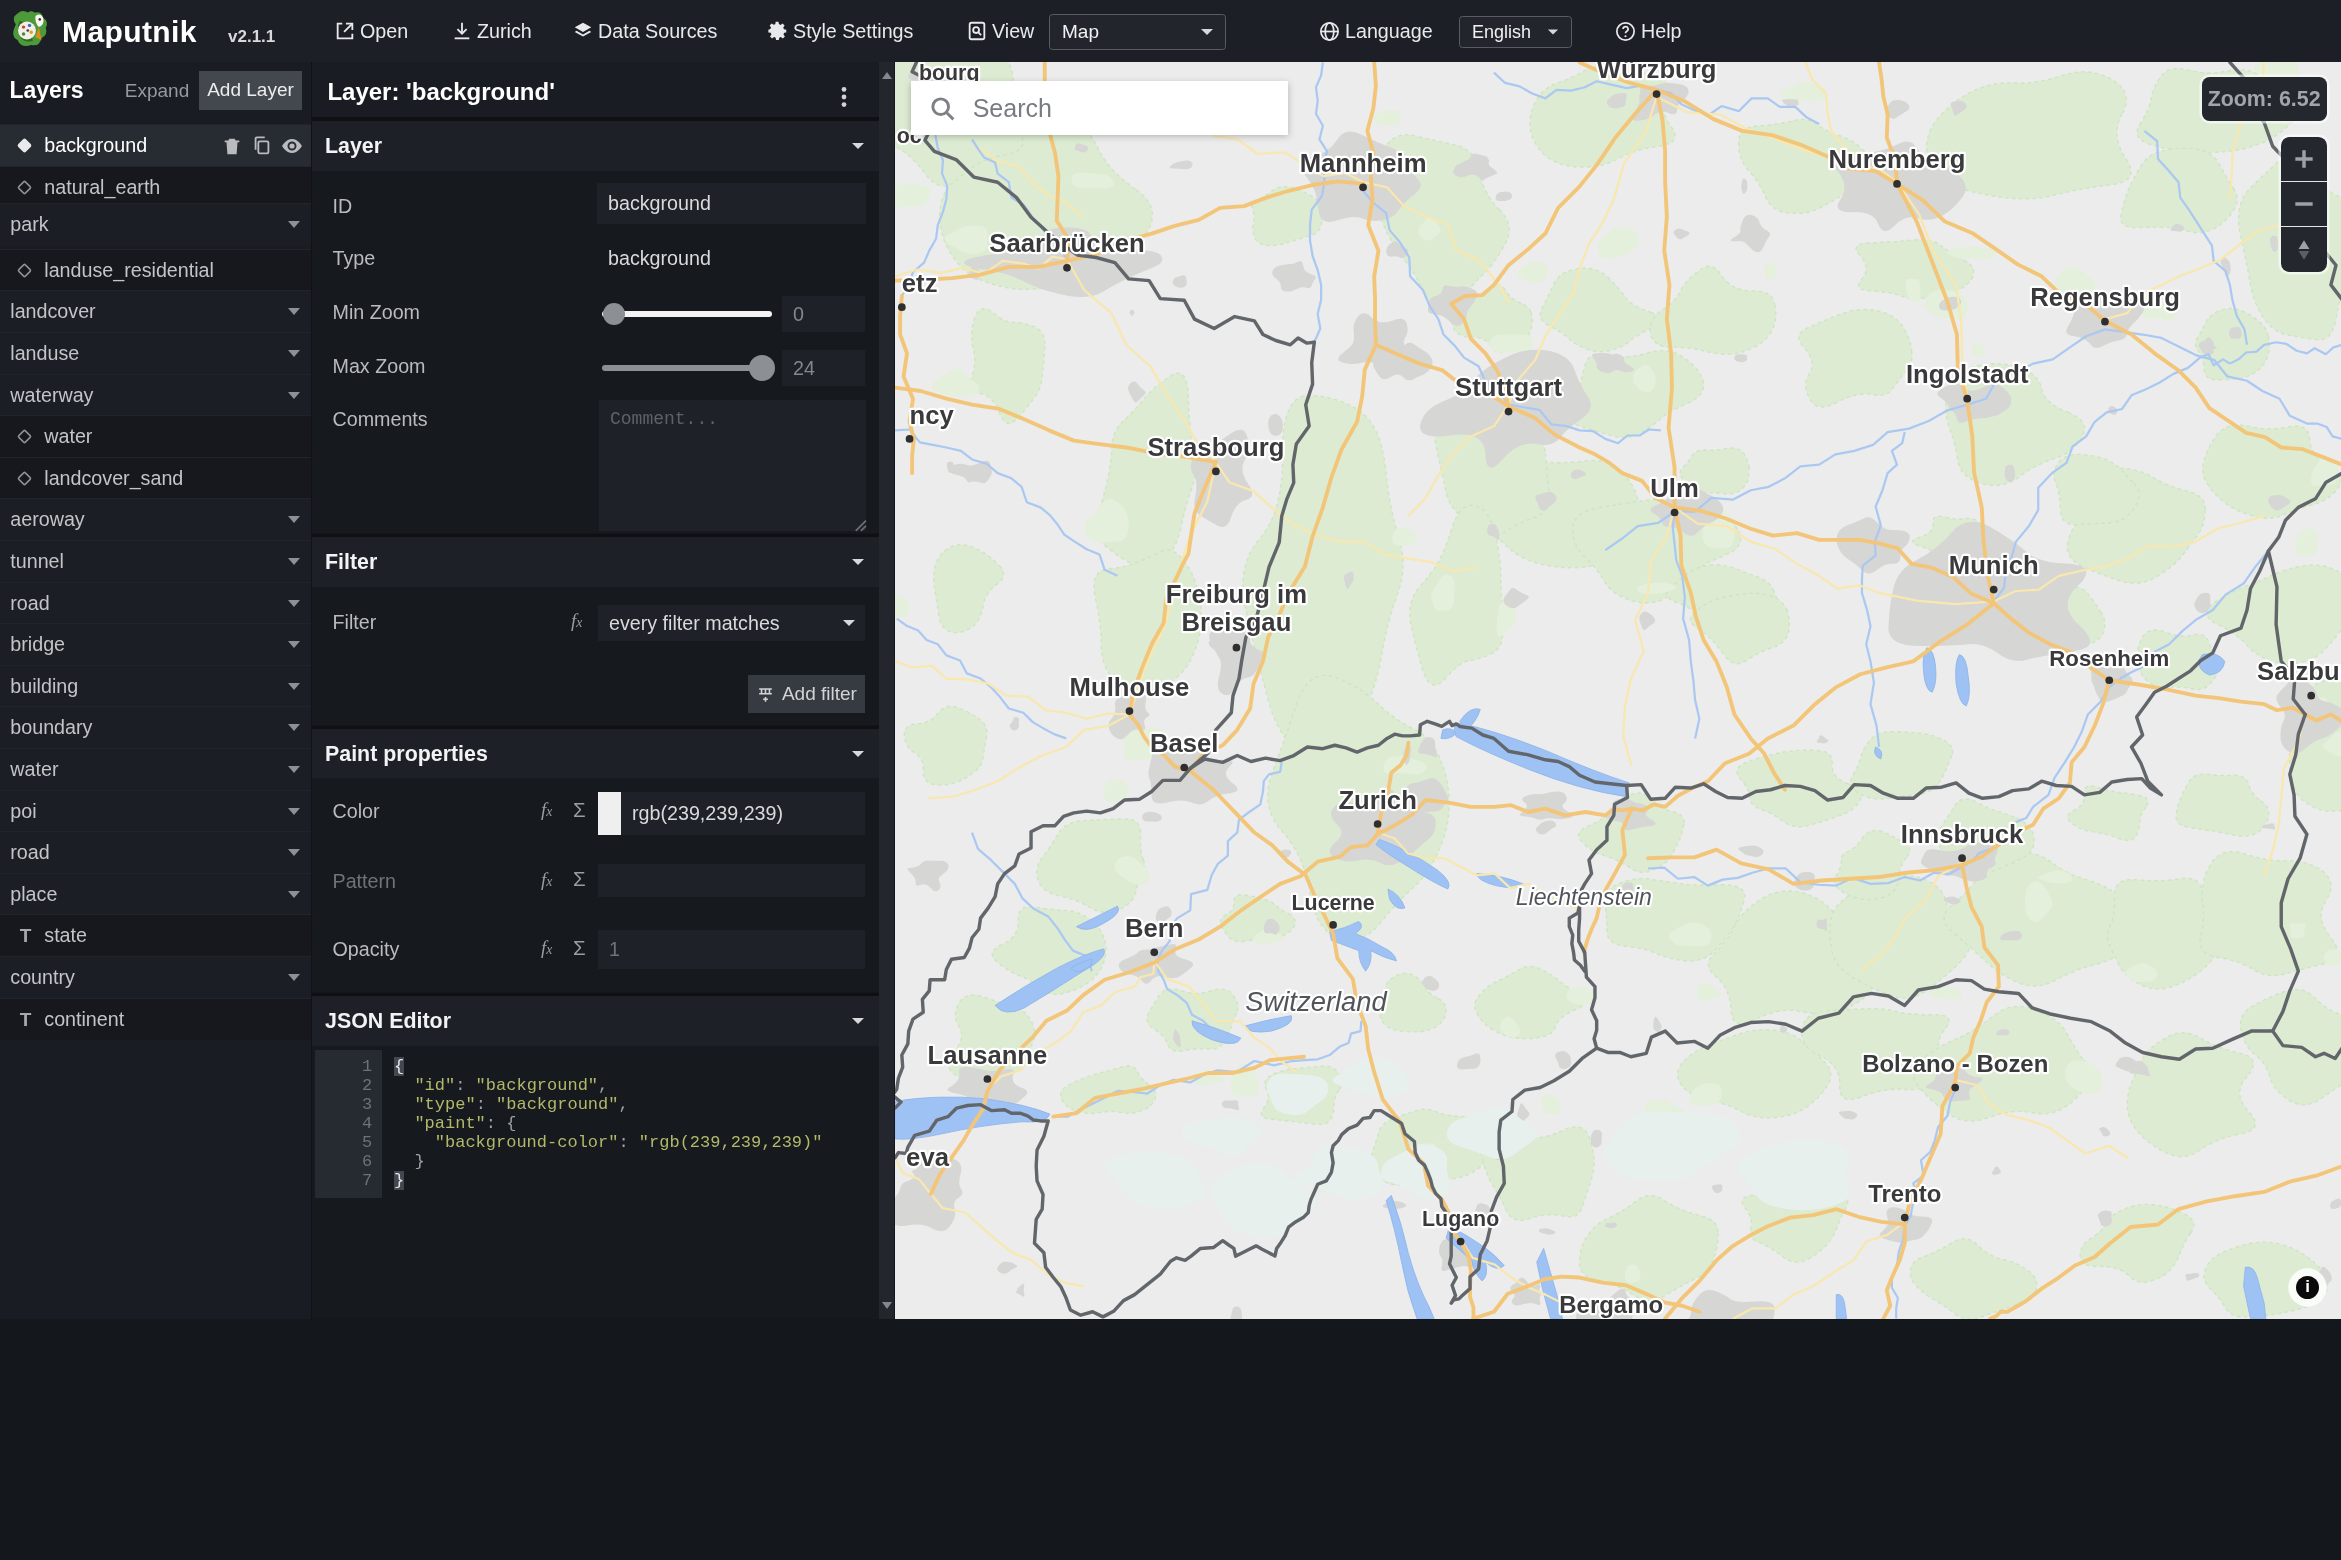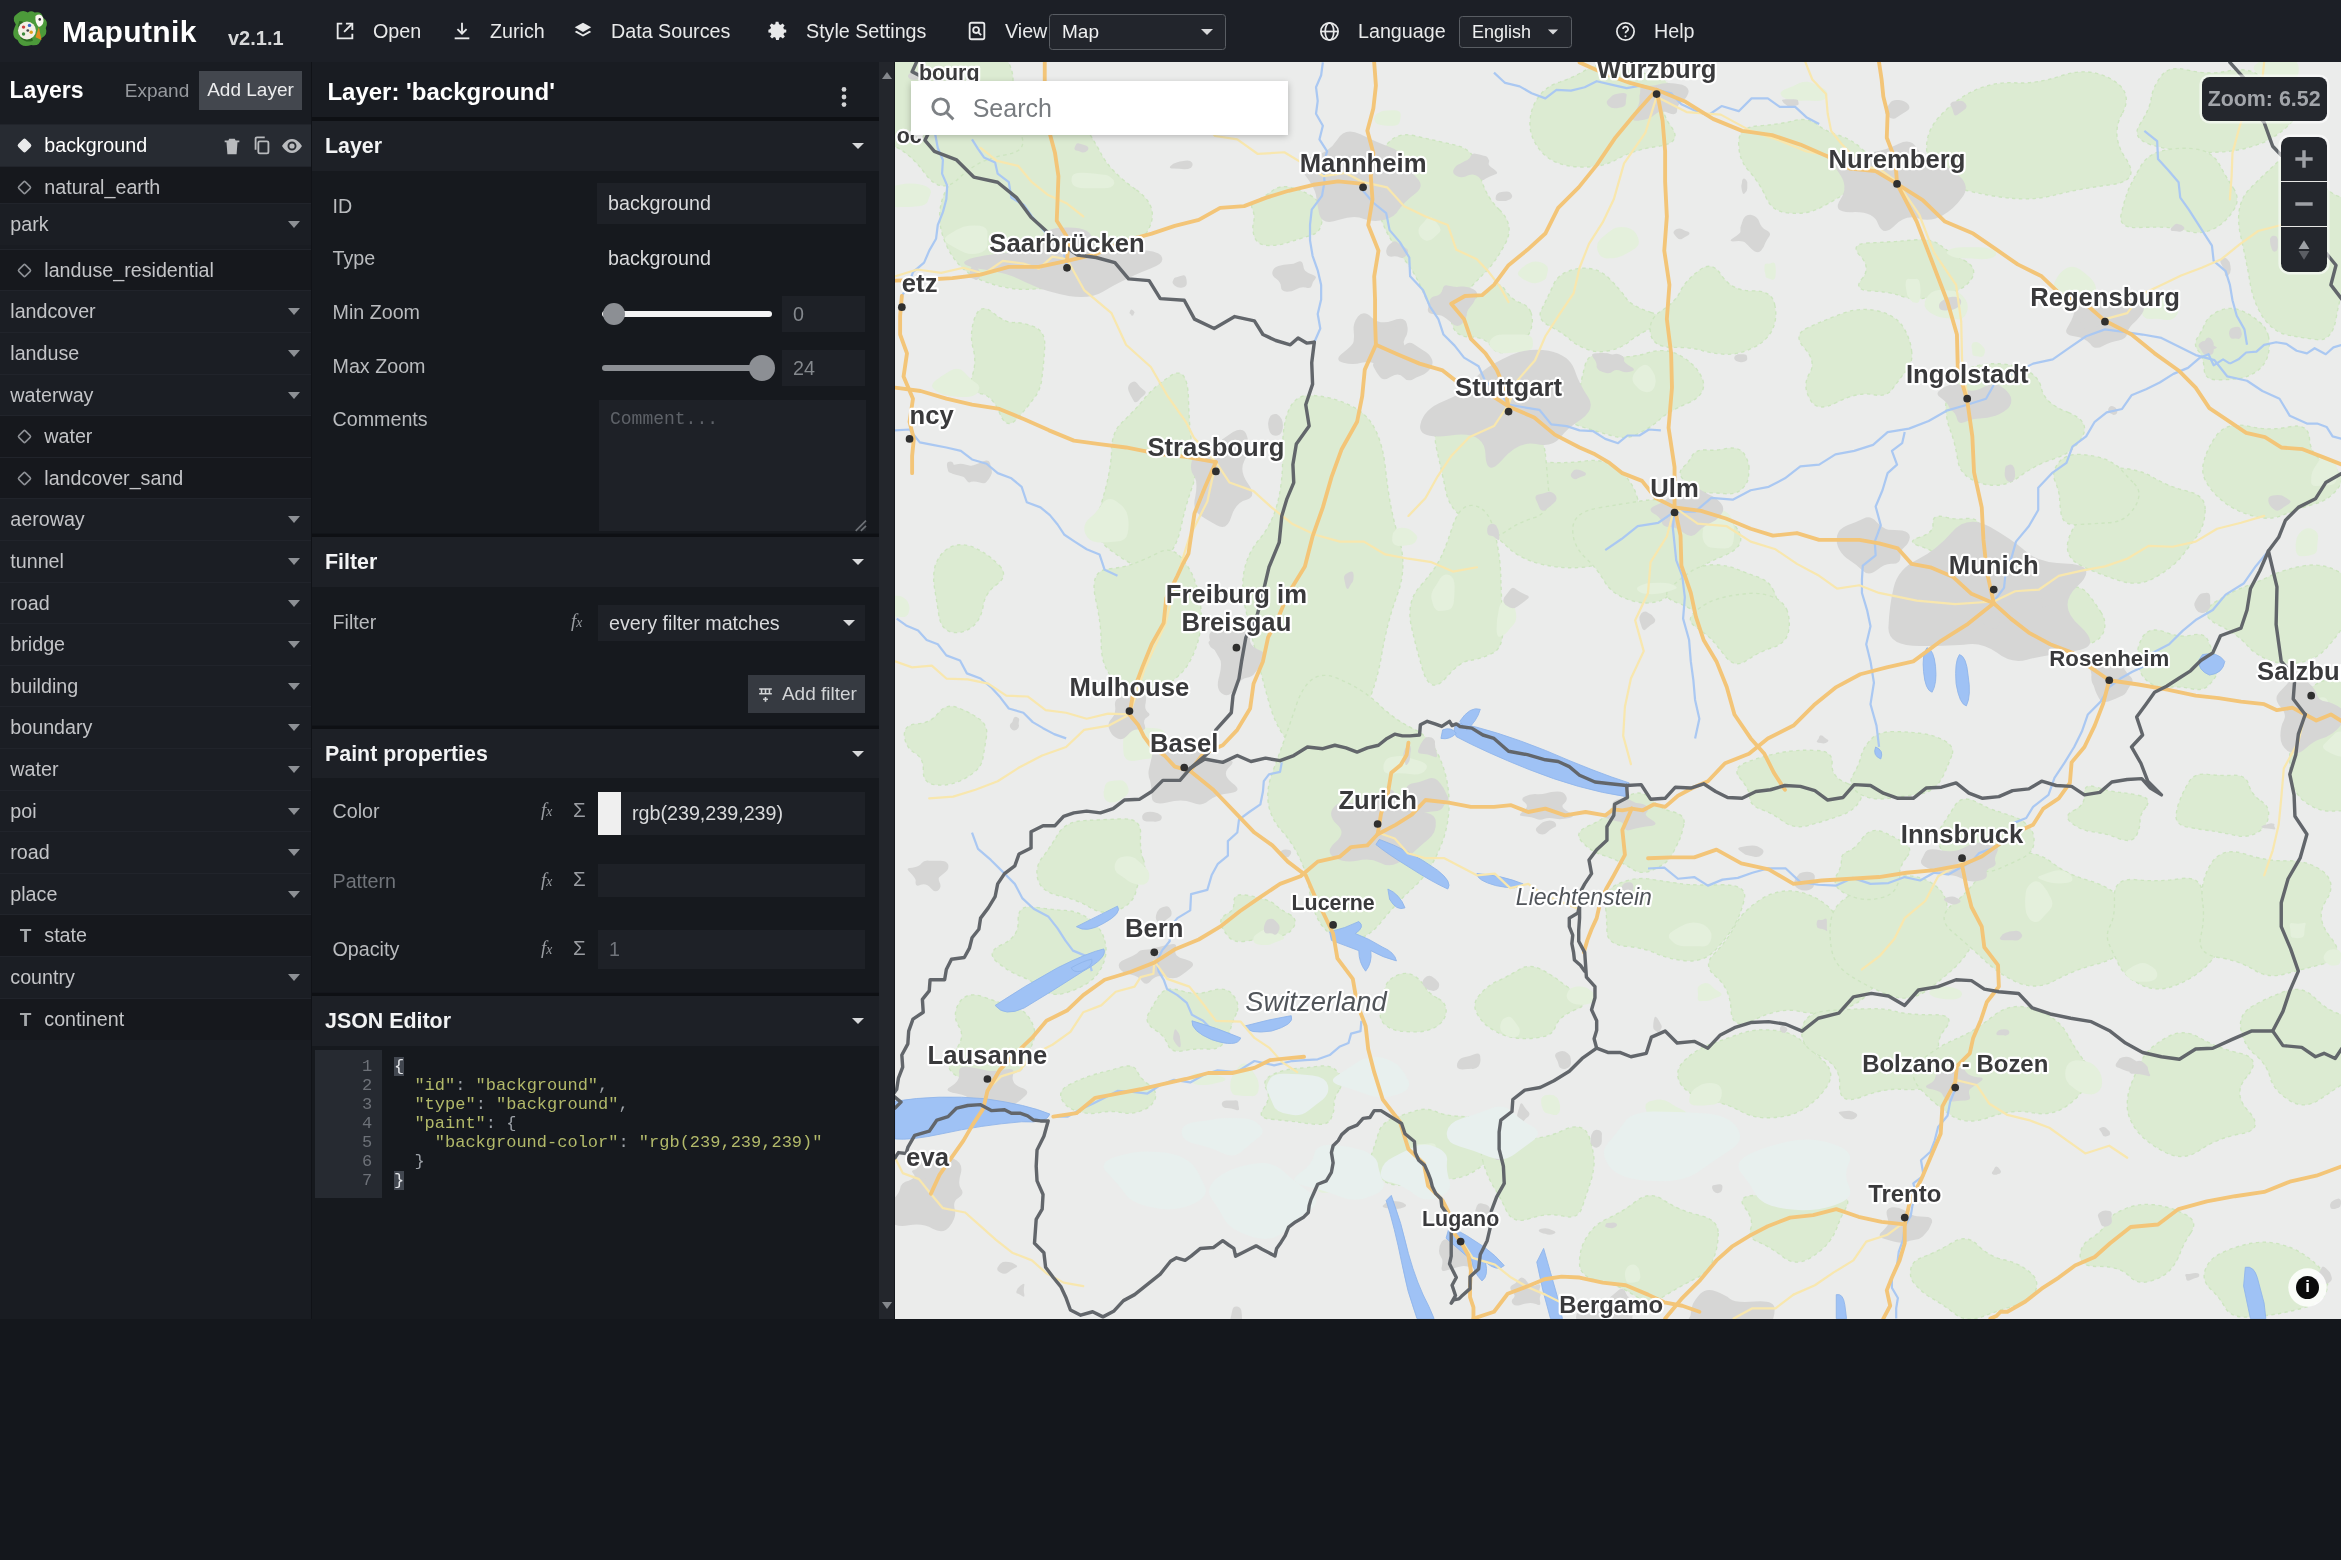--- a/index.html
+++ b/index.html
@@ -1,18 +1,18 @@
 <!DOCTYPE html>
 <html style="font-size:13.7px"><head><meta charset="utf-8"><style>
 *{margin:0;padding:0;box-sizing:border-box}
 html,body{width:2342px;height:1560px;background:#14171c;font-family:"Liberation Sans",sans-serif;overflow:hidden}
 #nav{position:absolute;left:0;top:0;width:2342px;height:62px;background:#1c1f26;z-index:30}
-.nitem{position:absolute;top:0;height:62px;display:flex;align-items:center;gap:17px;color:#e8e9ea;font-size:19.7px}
+.nitem{position:absolute;top:0;height:62px;display:flex;align-items:center;gap:4px;color:#e8e9ea;font-size:19.7px}
 #logo-t{position:absolute;left:62px;top:14.6px;font-size:30px;font-weight:700;color:#fff;letter-spacing:0.4px}
-#logo-v{position:absolute;left:228px;top:27px;font-size:20px;font-weight:700;color:#d8d9da}
+#logo-v{position:absolute;left:228px;top:27px;font-size:17px;font-weight:700;color:#d8d9da}
 .nsel{position:absolute;background:#22252c;border:1.7px solid #595d63;border-radius:3.4px;color:#f0f1f2;font-size:19px;display:flex;align-items:center;padding:0 12px;justify-content:space-between}
 .ca{width:0;height:0;border-left:6px solid transparent;border-right:6px solid transparent;border-top:6.8px solid #d7d8da}
 #sidebar{position:absolute;left:0;top:62px;width:311px;height:1257px;background:#191c22;z-index:10}
 #sidebar .title{position:absolute;left:9.4px;top:15.4px;font-size:23px;font-weight:700;color:#fff}
 #expand{position:absolute;left:122px;top:10.3px;width:70px;height:38px;color:#96999e;font-size:19px;display:flex;align-items:center;justify-content:center}
 #addlayer{position:absolute;left:199px;top:8.6px;width:103px;height:39px;background:#43474e;color:#ecedee;font-size:19px;display:flex;align-items:center;justify-content:center}
 .row{position:absolute;left:0;width:311px;height:42px;display:flex;align-items:center;border-top:0.9px solid #21242b}
 .row.lay{background:#16181d}
 .row.grp{background:#1b1e24}
 .row.sel{background:#272b32}

